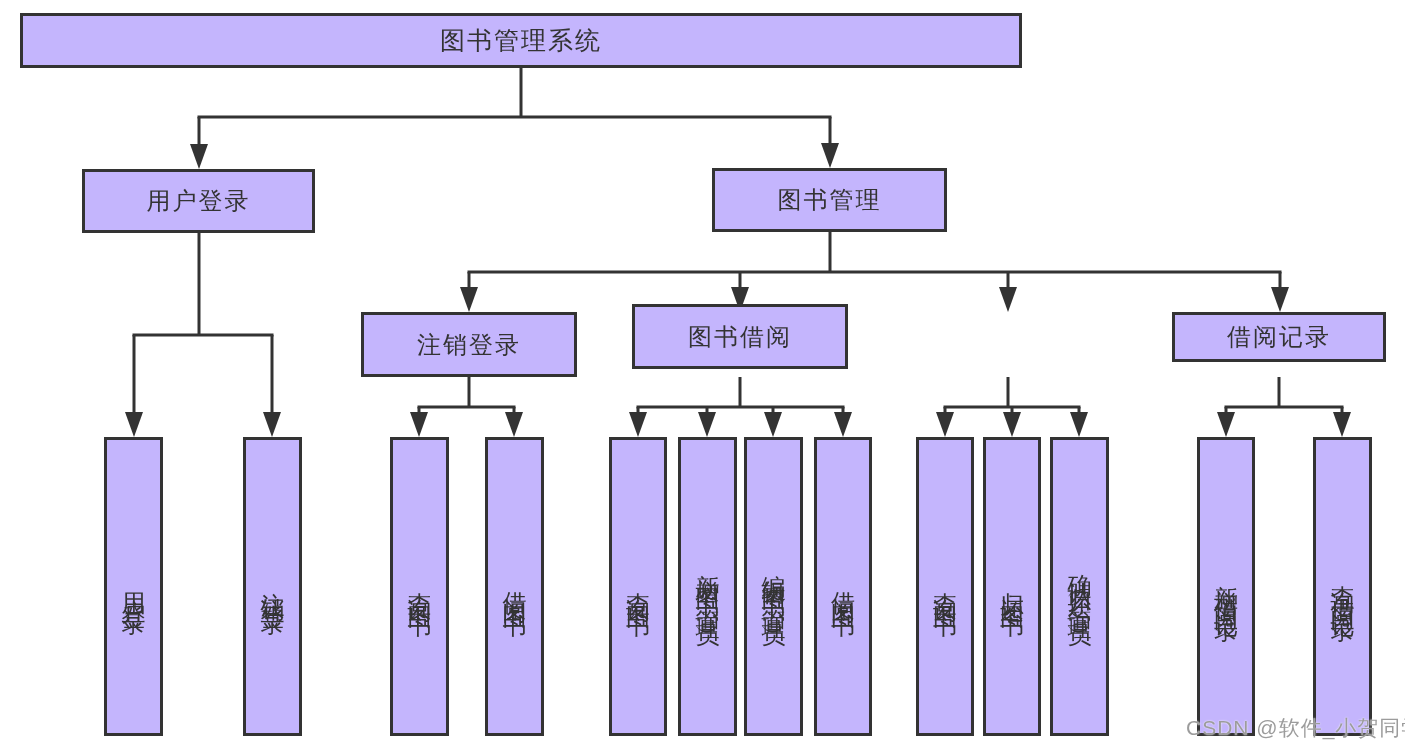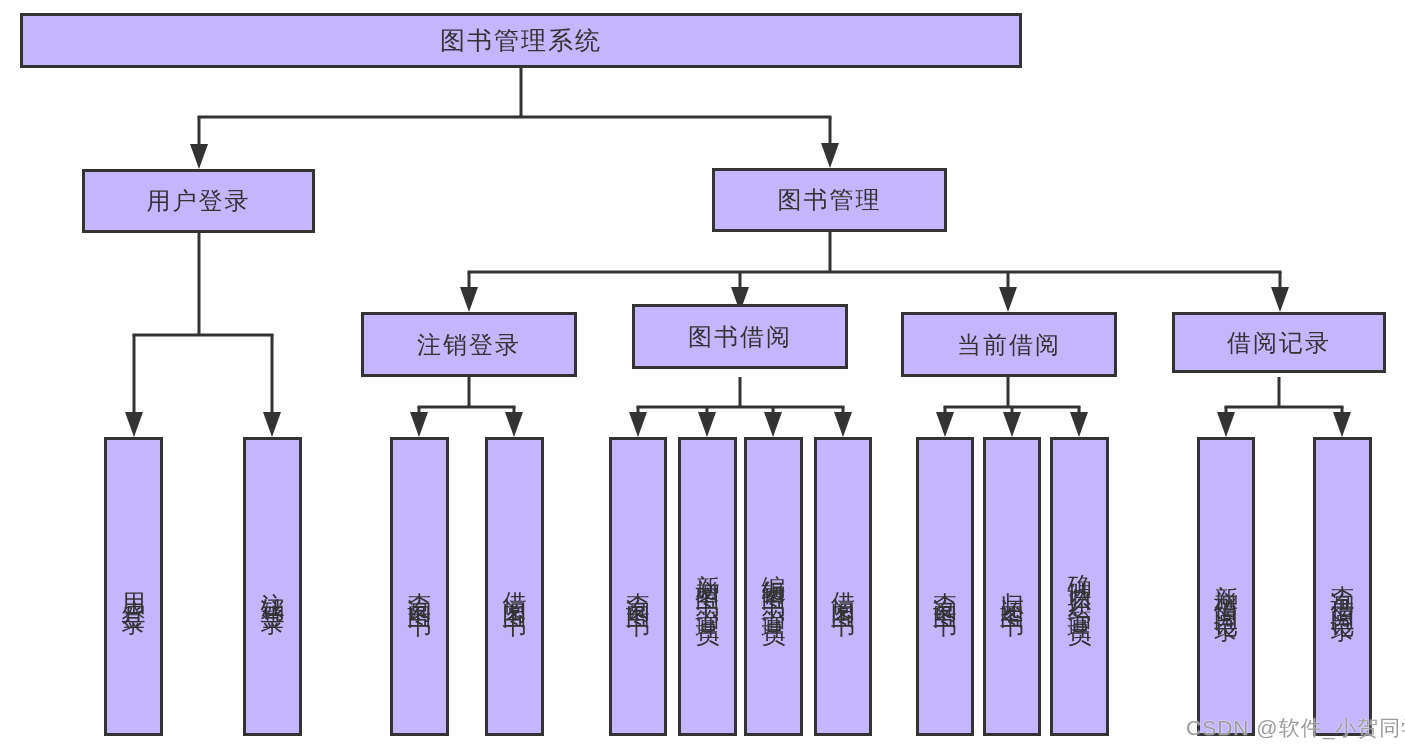--- a/index.html
+++ b/index.html
@@ -111,24 +111,21 @@
   <div class="box hbox" style="left:712px;top:168px;width:235px;height:64px">
     <span>图书管理</span>
   </div>
 
   <div class="box hbox" style="left:361px;top:312px;width:216px;height:65px">
     <span>注销登录</span>
   </div>
   <div class="box hbox" style="left:632px;top:304px;width:216px;height:65px">
     <span>图书借阅</span>
   </div>
-  <div class="box hbox" style="left:901px;top:312px;width:216px;height:65px">
-    <span>当前借阅</span>
-  </div>
-  <div class="box hbox" style="left:1172px;top:312px;width:214px;height:61px">
+  <div class="box hbox" style="left:1172px;top:312px;width:214px;height:50px">
     <span>借阅记录</span>
   </div>
 
   <div class="box vbox" style="left:104px;top:437px;width:59px;height:299px">
     <span>用户登录</span>
   </div>
   <div class="box vbox" style="left:243px;top:437px;width:59px;height:299px">
     <span>注销登录</span>
   </div>
   <div class="box vbox" style="left:390px;top:437px;width:59px;height:299px">

